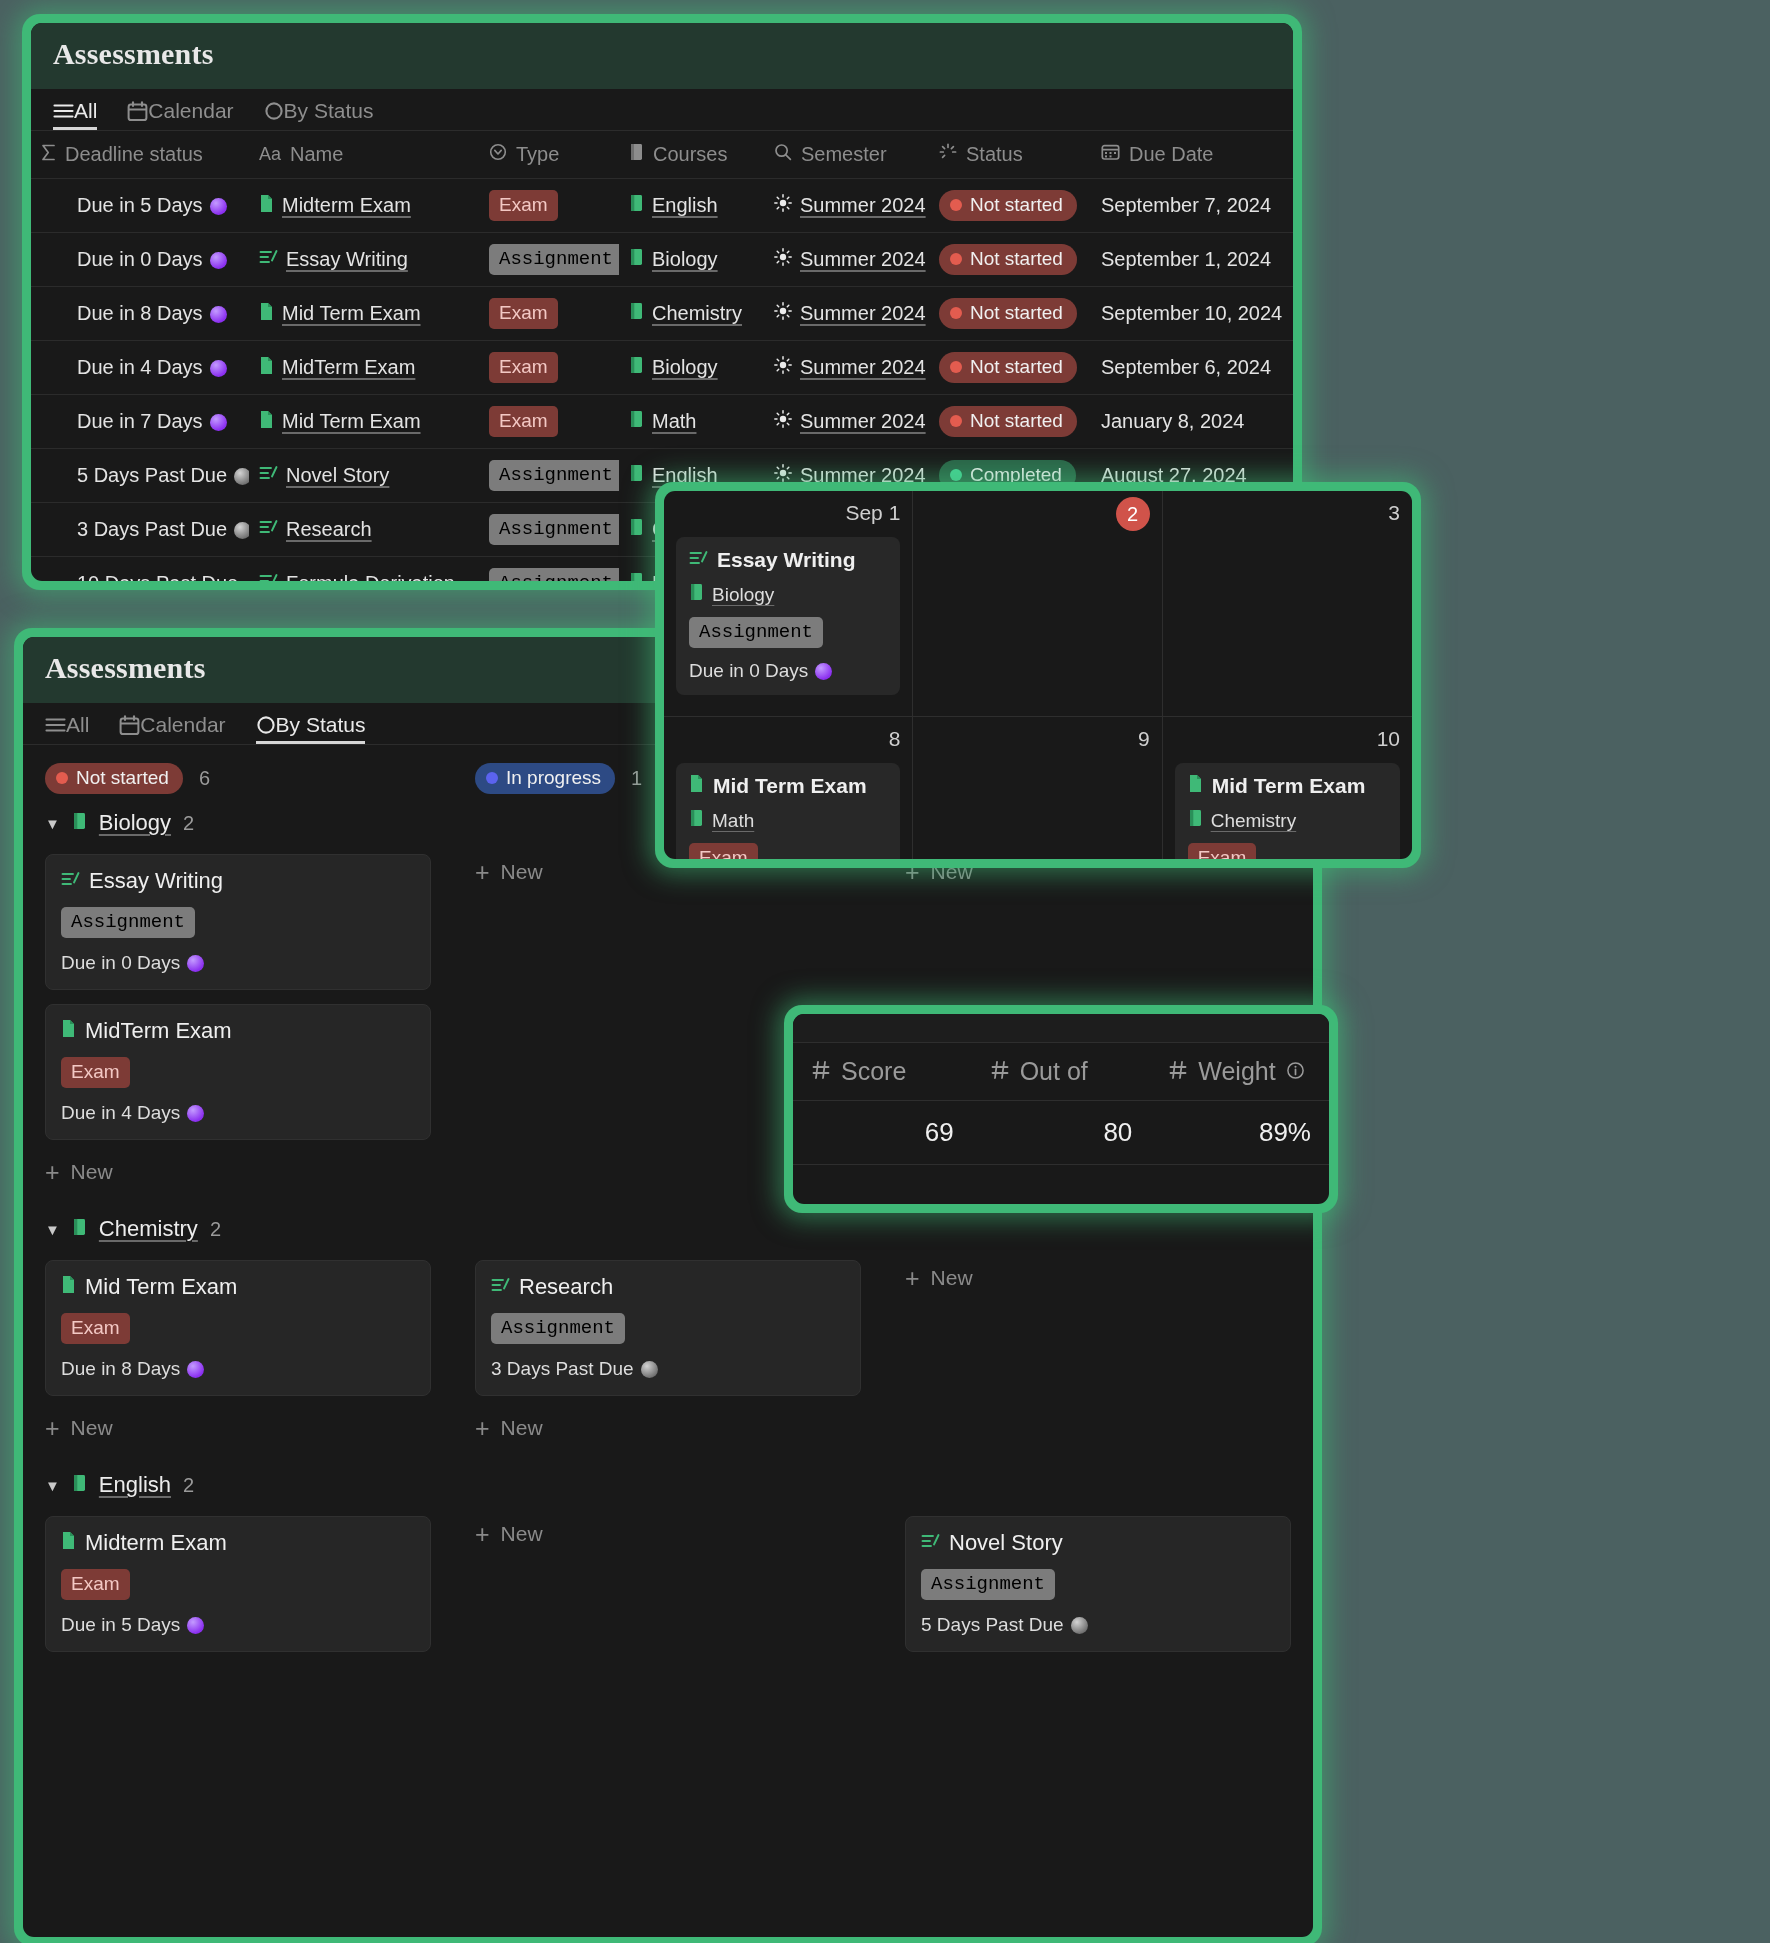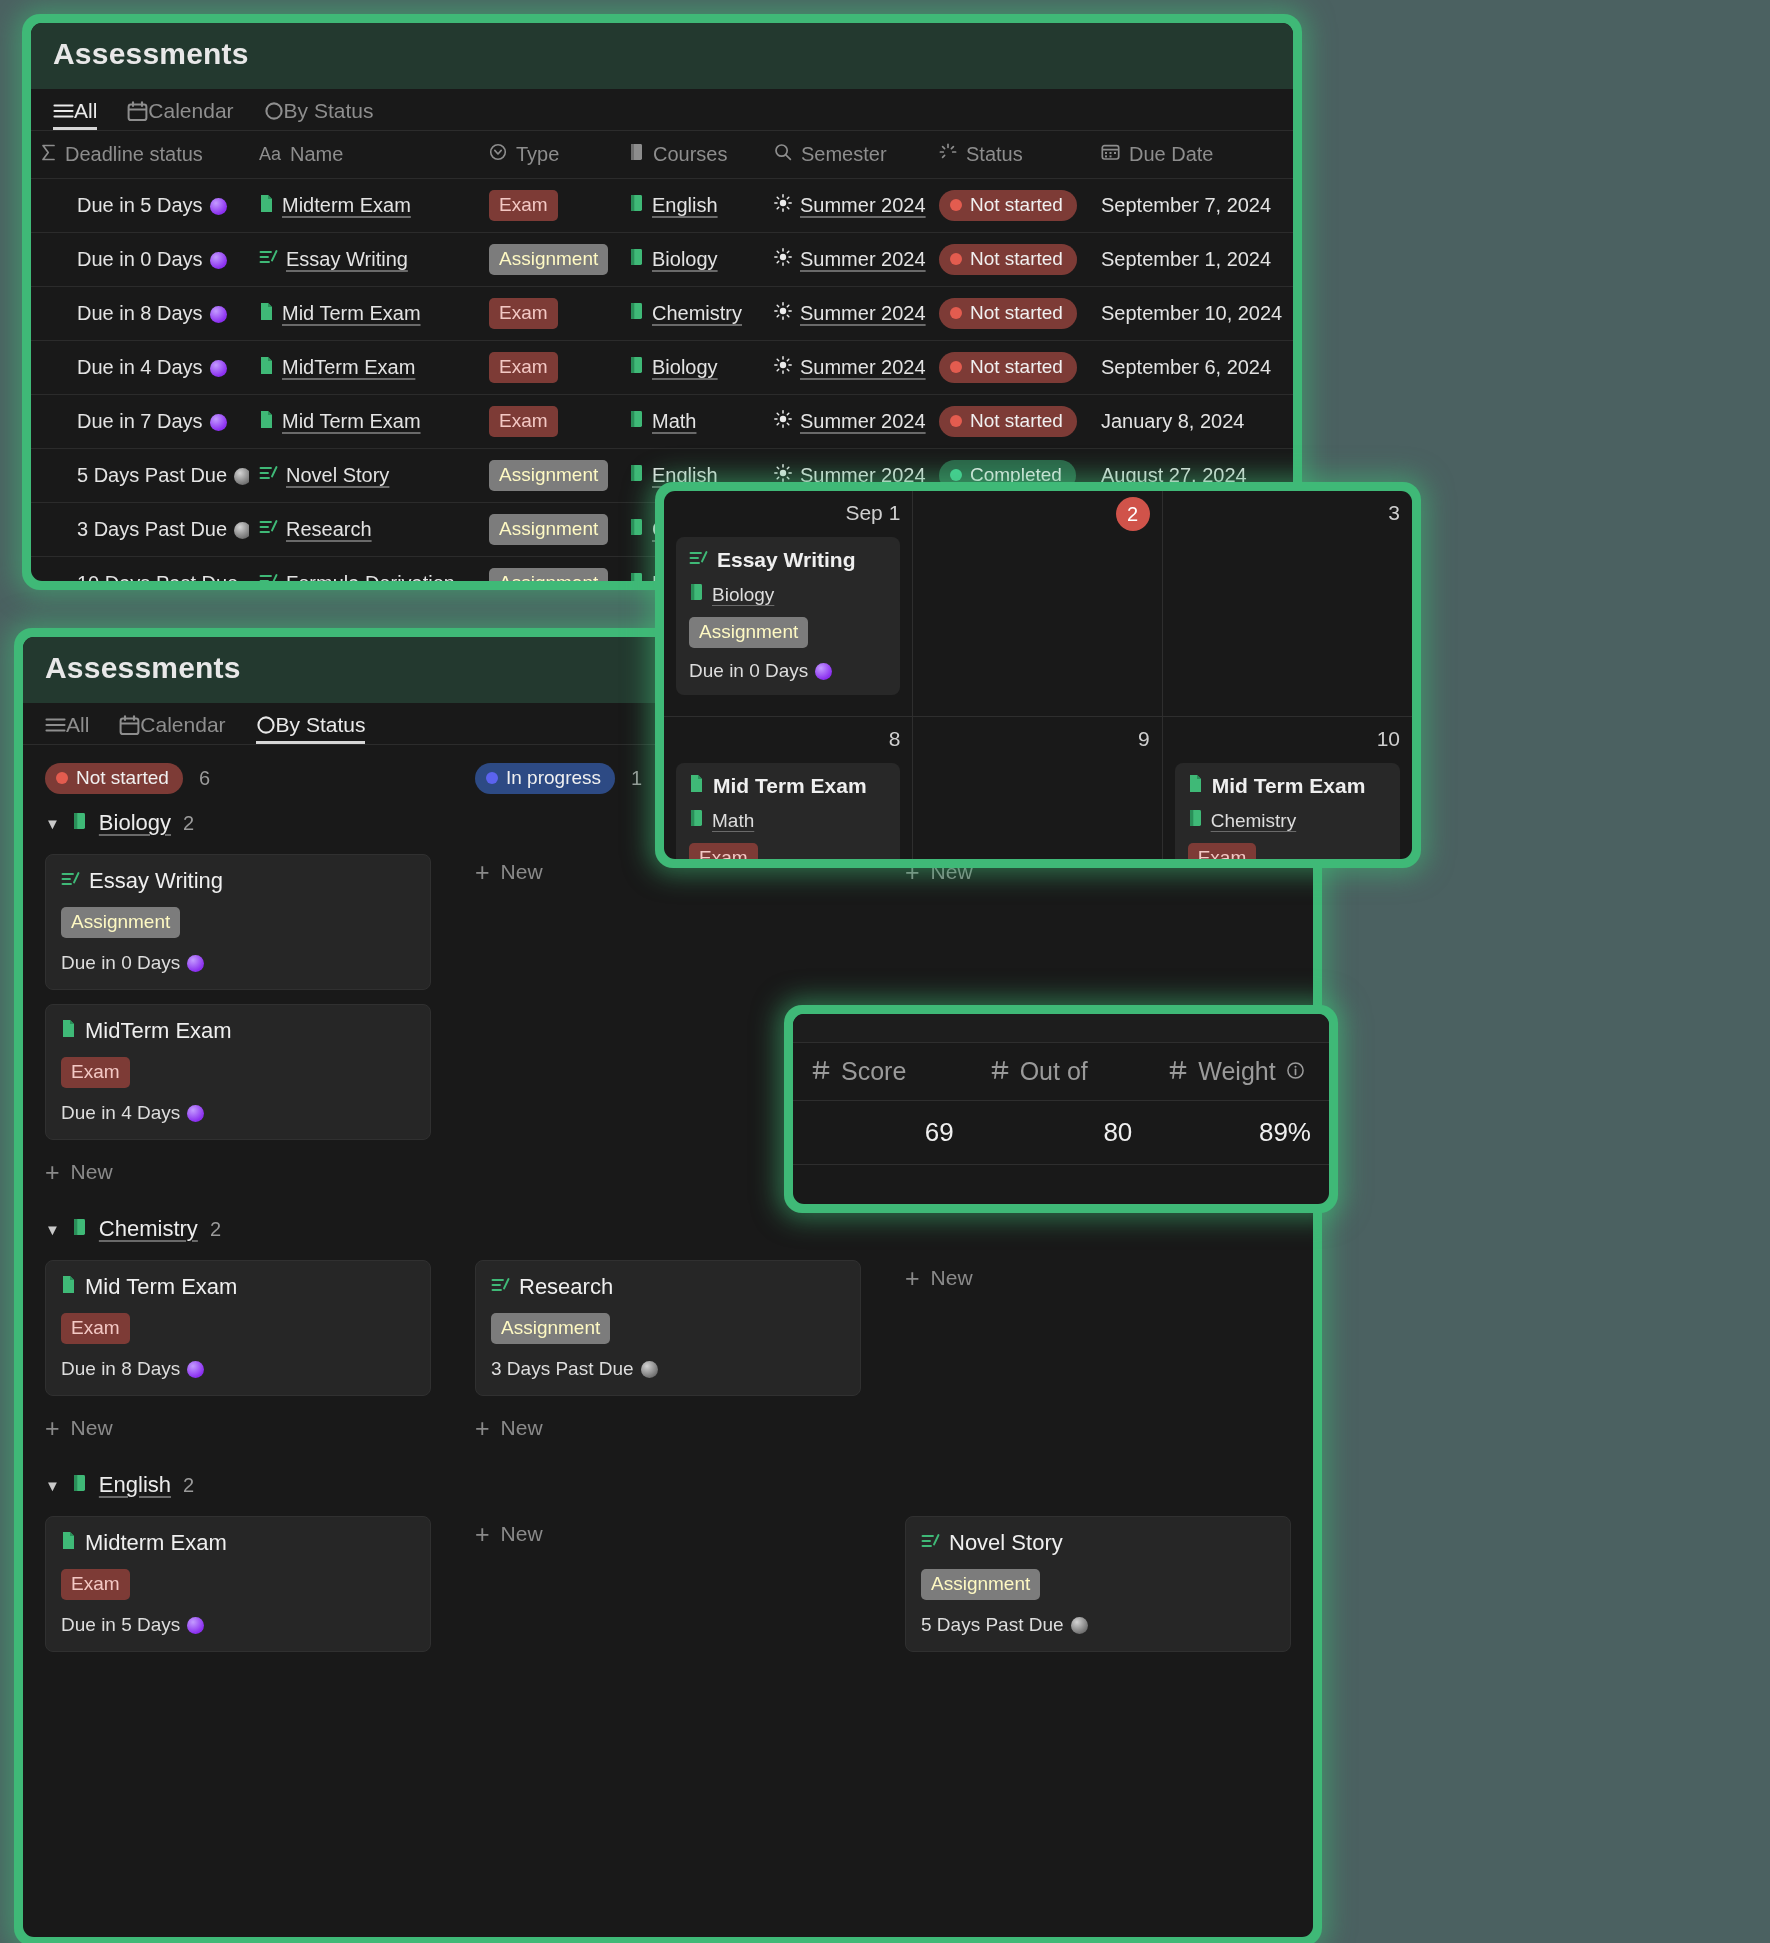--- a/index.html
+++ b/index.html
@@ -20,20 +20,21 @@
   .glow > .inner{
     background:#191919;
     border-radius:11px;
     overflow:hidden;
     width:100%;height:100%;
     position:relative;
   }
   .title-bar{
     background:#23392f;
     padding:14px 22px 18px 22px;
+    font-family:Liberation Serif, serif;
   }
   .title-bar .t{
     color:#e8e8e8;font-size:30px;font-weight:bold;letter-spacing:.2px;
   }
   
   .tabs{
     display:flex;align-items:flex-end;gap:30px;
     padding:10px 22px 0 22px;
     border-bottom:1px solid #2c2c2c;
     background:#191919;
@@ -60,21 +61,21 @@
   .u{ text-decoration:underline; text-decoration-color:#6a6a6a; text-underline-offset:4px;}
   .dot-pill{
     display:inline-flex;align-items:center;gap:8px;
     border-radius:20px;padding:4px 14px 5px 11px;font-size:19px;color:#f0f0f0;
   }
   .dot{width:12px;height:12px;border-radius:50%;display:inline-block;}
   .pill-tag{
     display:inline-block;border-radius:5px;padding:4px 10px 5px 10px;font-size:19px;
   }
   .tag-exam{background:#7d3b36;color:#f3c8c4;}
-  .tag-assign{background:#7c7c7c;color:#fef9c3;}
+  .tag-assign{background:#7c7c7c;color:#000000;font-family:Liberation Mono, monospace;}
   .purple-ball{
     width:17px;height:17px;border-radius:50%;
     background:radial-gradient(circle at 35% 30%,#c39bff,#8b2ff0 70%);
     display:inline-block;vertical-align:-3px;margin-left:7px;
   }
   .grey-ball{
     width:17px;height:17px;border-radius:50%;
     background:radial-gradient(circle at 35% 30%,#d3d3d3,#6d6d6d 75%);
     display:inline-block;vertical-align:-3px;margin-left:7px;
   }

